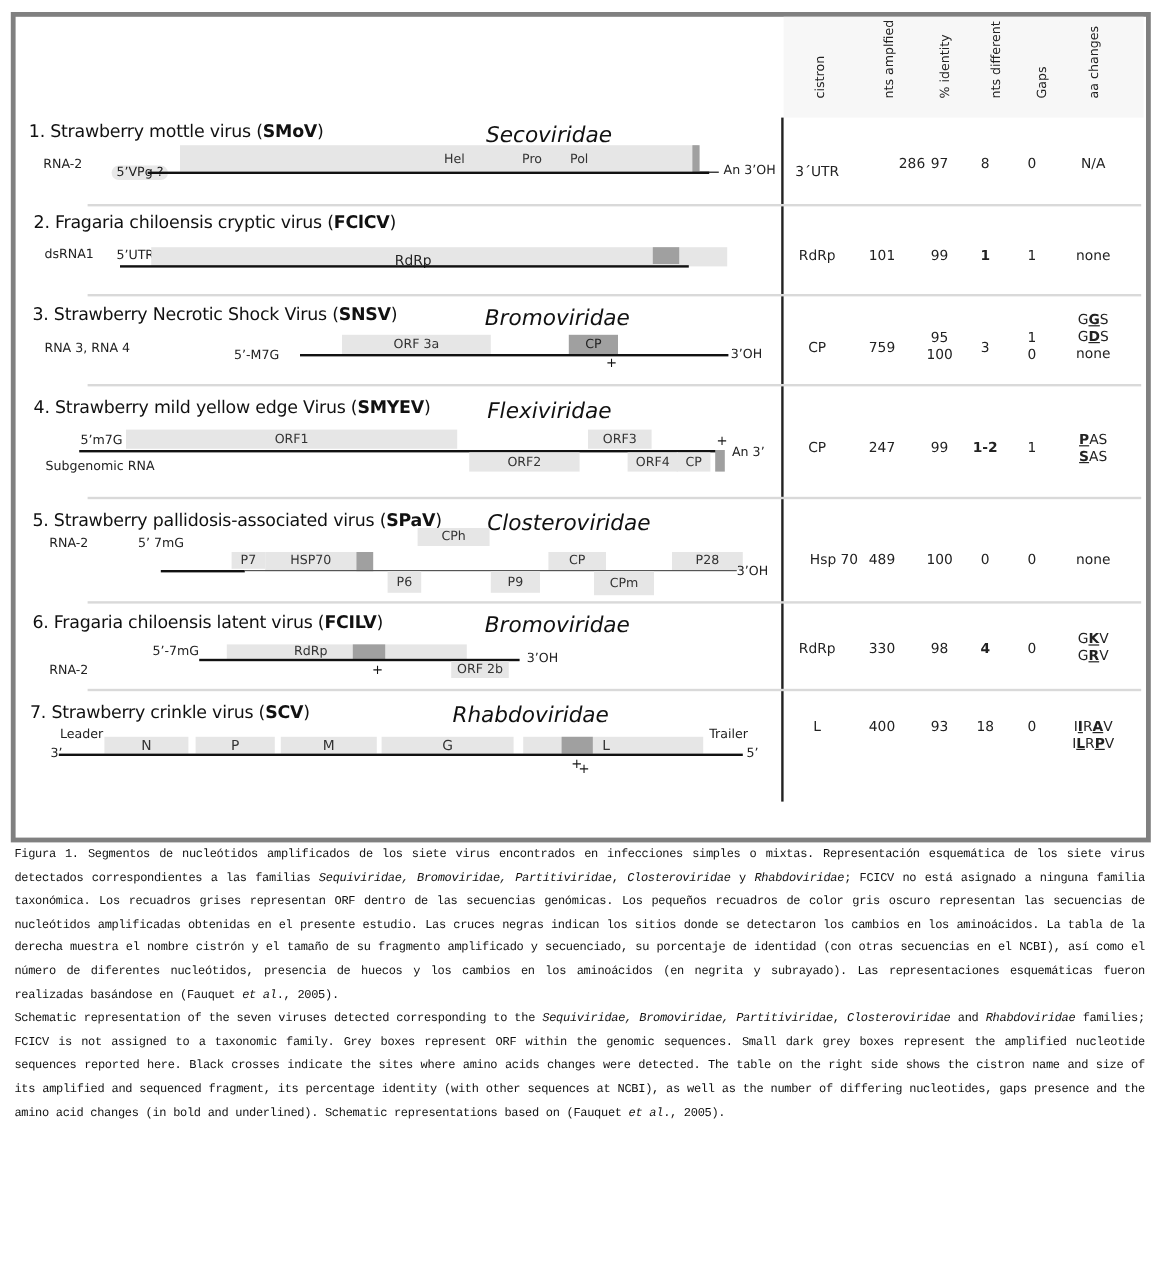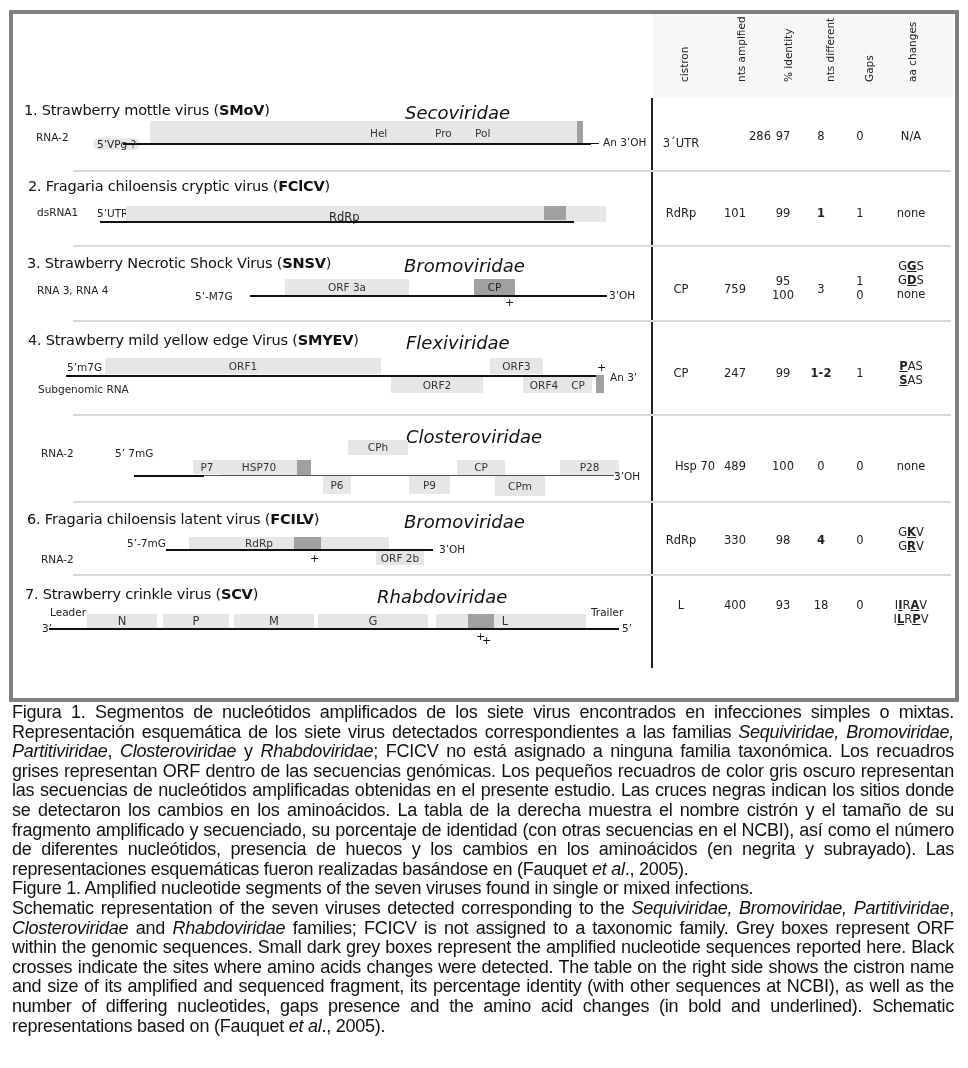--- a/index.html
+++ b/index.html
@@ -18,21 +18,21 @@
   .cross { position:absolute; font-size:11px; color:#111; line-height:10px; }
   
   #tbl-head { position:absolute; left:640px; top:0px; width:300px; height:84px; background:#f7f7f7; }
   .th { position:absolute; top:6px; height:74px; width:40px; }
   .th span { position:absolute; left:50%; bottom:0; transform-origin:0 0; transform:rotate(-90deg); font-size:10.5px; color:#222; white-space:nowrap; }
   #vline { position:absolute; left:638px; top:84px; width:2px; height:570px; background:#222; }
   .cell { position:absolute; font-size:11.5px; color:#222; text-align:center; width:60px; line-height:14px; }
   .cell.bold { font-weight:bold; }
   .cell u { text-decoration:underline; font-weight:bold; }
   
-  #caption { position:absolute; left:12px; top:703px; width:942px; font-family:Liberation Sans, sans-serif; font-size:18px; line-height:19.6px; color:#111; text-align:justify; letter-spacing:-0.25px; }
+  #caption { position:absolute; left:12px; top:703px; width:942px; font-family:Liberation Mono, monospace; font-size:10px; line-height:19.6px; color:#111; text-align:justify; letter-spacing:-0.25px; }
   #caption p { margin:0; }
   #caption i { font-style:italic; }
 </style>
 </head>
 <body>
 
 <div id="frame">
 
   <div id="tbl-head">
     <div class="th" style="left:5px;">
@@ -129,20 +129,21 @@
   <div class="abs lbl" style="left:597px;top:357px;">An 3’</div>
   <div class="abs lbl" style="left:25px;top:369px;">Subgenomic RNA</div>
 
   <div class="cell" style="left:638px;top:352px;">CP</div>
   <div class="cell" style="left:692px;top:352px;">247</div>
   <div class="cell" style="left:740px;top:352px;">99</div>
   <div class="cell bold" style="left:778px;top:352px;">1-2</div>
   <div class="cell" style="left:817px;top:352px;">1</div>
   <div class="cell" style="left:868px;top:345px;"><u>P</u>AS<br><u>S</u>AS</div>
 
+  <div class="abs title" style="left:14px;top:412px;"><span>5.</span> <span>Strawberry pallidosis-associated virus</span> (<b>SPaV</b>)</div>
   <div class="abs family" style="left:393px;top:412px;">Closteroviridae</div>
   <div class="abs lbl" style="left:28px;top:433px;">RNA-2</div>
   <div class="abs lbl" style="left:102px;top:433px;">5’ 7mG</div>
   <div class="box" style="left:180px;top:446px;width:28px;height:14px;line-height:14px;">P7</div>
   <div class="box" style="left:208px;top:446px;width:76px;height:16px;line-height:14px;">HSP70</div>
   <div class="dark" style="left:284px;top:446px;width:14px;height:16px;"></div>
   <div class="box" style="left:304px;top:446px;width:0px;height:0px;"></div>
   <div class="box" style="left:335px;top:426px;width:60px;height:15px;line-height:14px;">CPh</div>
   <div class="box" style="left:444px;top:446px;width:48px;height:15px;line-height:14px;">CP</div>
   <div class="box" style="left:547px;top:446px;width:59px;height:15px;line-height:14px;">P28</div>
@@ -197,15 +198,14 @@
   <div class="cell" style="left:638px;top:584px;">L</div>
   <div class="cell" style="left:692px;top:584px;">400</div>
   <div class="cell" style="left:740px;top:584px;">93</div>
   <div class="cell" style="left:778px;top:584px;">18</div>
   <div class="cell" style="left:817px;top:584px;">0</div>
   <div class="cell" style="left:868px;top:584px;">I<u>I</u>R<u>A</u>V<br>I<u>L</u>R<u>P</u>V</div>
 </div>
 
 <div id="caption">
   <p><span>Figura 1. Segmentos de nucleótidos amplificados de los siete virus encontrados en infecciones simples o mixtas. Representación esquemática de los siete virus detectados correspondientes a las familias </span><i>Sequiviridae, Bromoviridae, Partitiviridae</i><span>, </span><i>Closteroviridae</i><span> y </span><i>Rhabdoviridae</i><span>; FCICV no está asignado a ninguna familia taxonómica. Los recuadros grises representan ORF dentro de las secuencias genómicas. Los pequeños recuadros de color gris oscuro representan las secuencias de nucleótidos amplificadas obtenidas en el presente estudio. Las cruces negras indican los sitios donde se detectaron los cambios en los aminoácidos. La tabla de la derecha muestra el nombre cistrón y el tamaño de su fragmento amplificado y secuenciado, su porcentaje de identidad (con otras secuencias en el NCBI), así como el número de diferentes nucleótidos, presencia de huecos y los cambios en los aminoácidos (en negrita y subrayado). Las representaciones esquemáticas fueron realizadas basándose en (Fauquet </span><i>et al</i><span>., 2005).</span></p>
-  <p>Figure 1. Amplified nucleotide segments of the seven viruses found in single or mixed infections.</p>
   <p><span>Schematic representation of the seven viruses detected corresponding to the </span><i>Sequiviridae, Bromoviridae, Partitiviridae</i><span>, </span><i>Closteroviridae</i><span> and </span><i>Rhabdoviridae</i><span> families; FCICV is not assigned to a taxonomic family. Grey boxes represent ORF within the genomic sequences. Small dark grey boxes represent the amplified nucleotide sequences reported here. Black crosses indicate the sites where amino acids changes were detected. The table on the right side shows the cistron name and size of its amplified and sequenced fragment, its percentage identity (with other sequences at NCBI), as well as the number of differing nucleotides, gaps presence and the amino acid changes (in bold and underlined). Schematic representations based on (Fauquet </span><i>et al</i><span>., 2005).</span></p>
 </div>
 
 </body></html>

